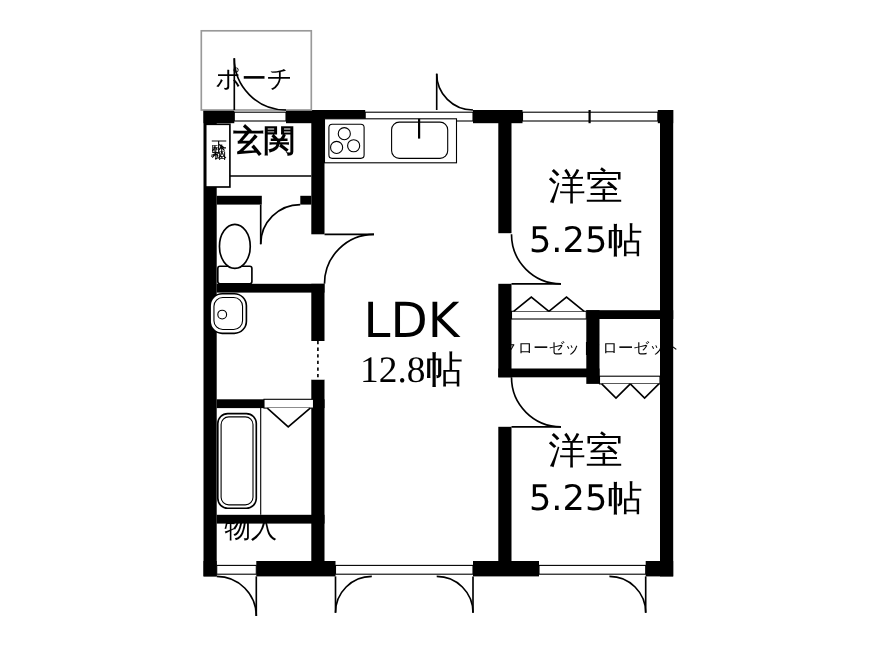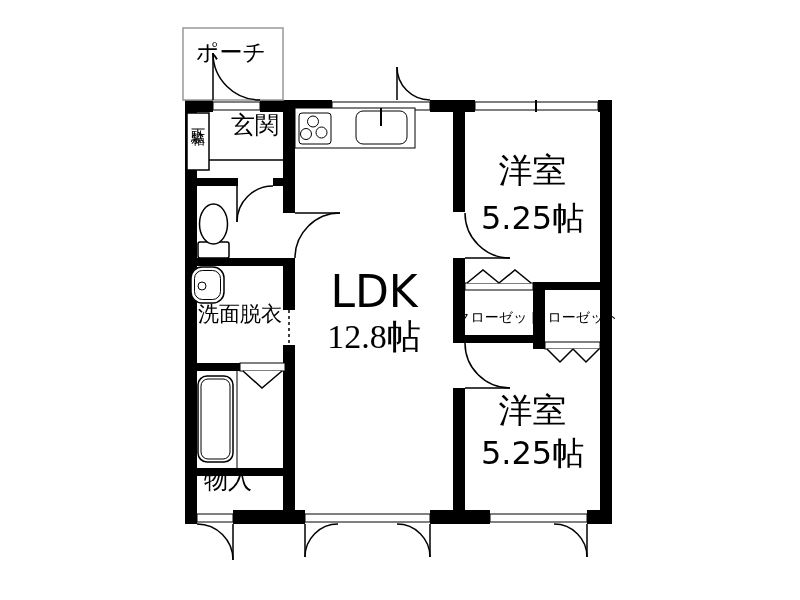--- a/index.html
+++ b/index.html
@@ -162,24 +162,23 @@
       <circle cx="306" cy="134" r="5.5"></circle>
       <circle cx="321.5" cy="132.5" r="5.5"></circle>
     </g>
     <g>
       <rect x="356" y="111" width="51" height="33" rx="7"></rect>
       <line x1="381" y1="108" x2="381" y2="126" stroke-width="2"></line>
     </g>
   </g>
 </svg>
 
-<div class="lbl" style="left:183px;top:40px;width:96px;font-size:23px;">ポーチ</div>
-<div class="lbl" style="left:212px;top:113px;width:86px;font-size:24px;">玄関</div>
+<div class="lbl" style="left:183px;top:60px;width:96px;font-size:23px;">ポーチ</div>
+<div class="lbl" style="left:197px;top:113px;width:86px;font-size:28px;font-weight:bold;">玄関</div>
 <div class="lbl lbl-vert" style="left:191px;top:117px;height:52px;font-size:14px;">下駄箱</div>
-<div class="lbl" style="left:190px;top:303px;width:100px;font-size:21px;">洗面脱衣</div>
 <div class="lbl" style="left:197px;top:468px;width:62px;font-size:24px;">物入</div>
 <div class="lbl" style="left:295px;top:269px;width:158px;font-size:44px;">LDK</div>
 <div class="lbl" style="left:295px;top:319px;width:158px;font-size:34px;font-family:Liberation Serif, serif;">12.8帖</div>
 <div class="lbl" style="left:465px;top:153px;width:135px;font-size:34px;">洋室</div>
 <div class="lbl" style="left:465px;top:202px;width:135px;font-size:32px;">5.25帖</div>
 <div class="lbl" style="left:465px;top:393px;width:135px;font-size:34px;">洋室</div>
 <div class="lbl" style="left:465px;top:437px;width:135px;font-size:32px;">5.25帖</div>
 <div class="lbl" style="left:444px;top:310px;width:110px;font-size:14px;">クローゼット</div>
 <div class="lbl" style="left:521px;top:310px;width:110px;font-size:14px;">クローゼット</div>
 

